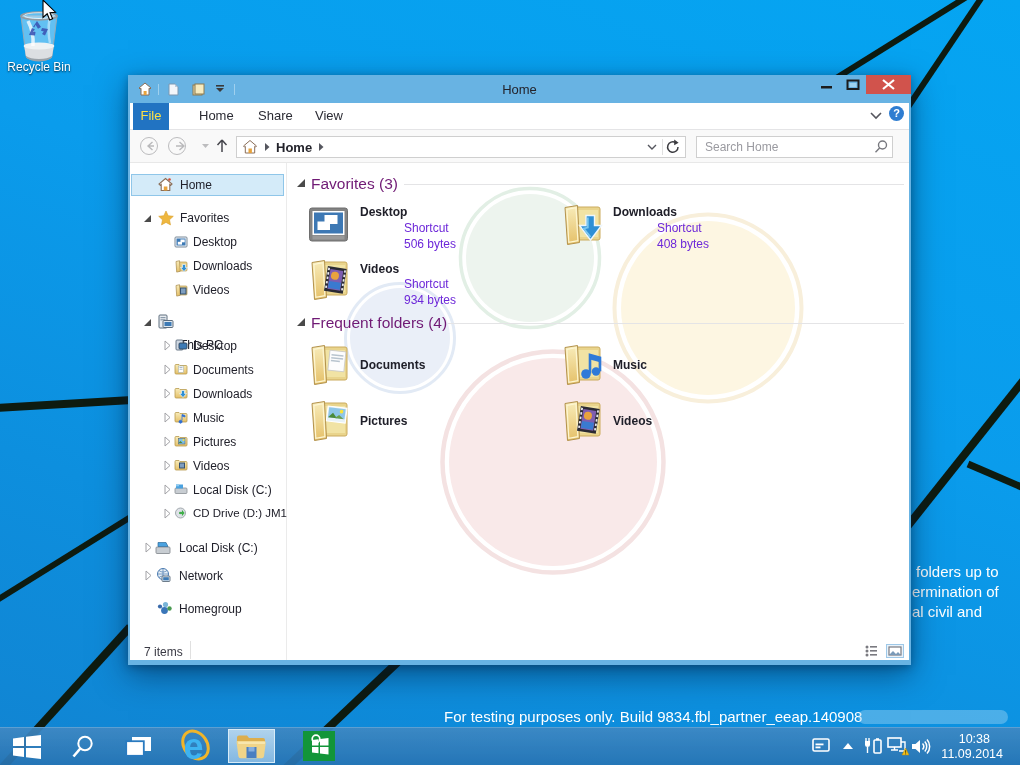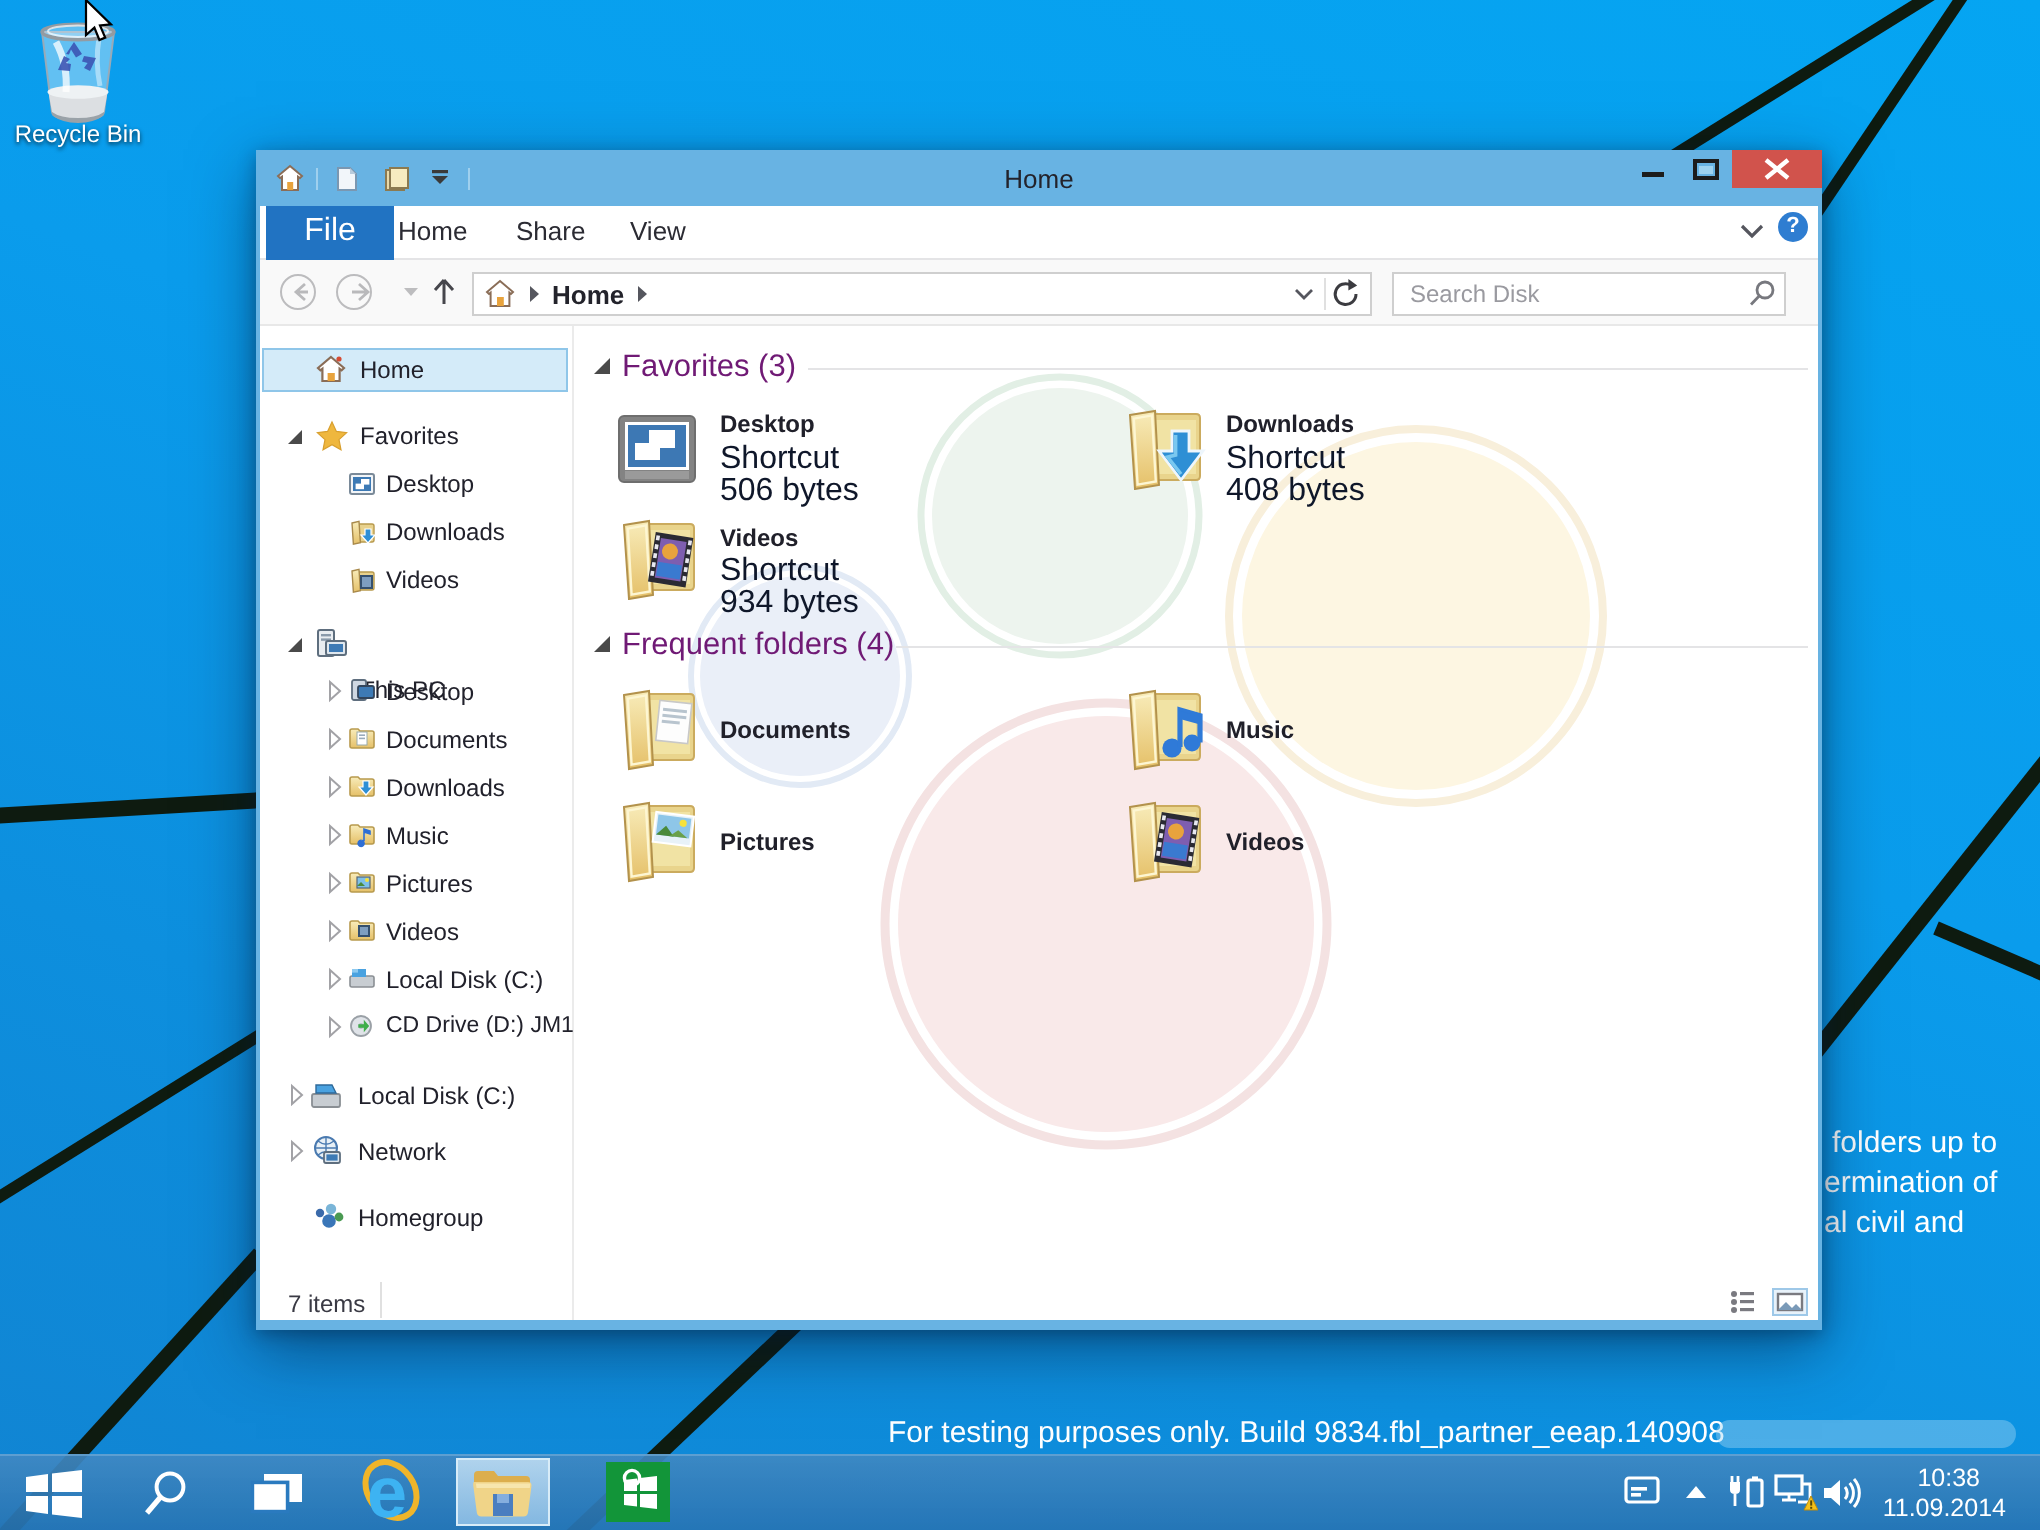--- a/index.html
+++ b/index.html
@@ -11,36 +11,36 @@
 #win{position:absolute;left:128px;top:75px;width:783px;height:590px;
  background:#fff;box-shadow:0 10px 30px rgba(0,25,55,.5),0 2px 8px rgba(0,25,55,.35);}
 #titlebar{position:absolute;left:0;top:0;width:783px;height:28px;background:#68b3e3;}
 #tabrow{position:absolute;left:0;top:28px;width:783px;height:27px;background:#fff;border-bottom:1px solid #e4e4e6;box-sizing:border-box;}
 #toolrow{position:absolute;left:0;top:55px;width:783px;height:33px;background:#f9f9f9;border-bottom:1px solid #e8e8e8;box-sizing:border-box;}
 #winbody{position:absolute;left:0;top:88px;width:783px;height:497px;background:#fff;}
 #winbottom{position:absolute;left:0;top:585px;width:783px;height:5px;background:#68b3e3;}
 #win .sideL{position:absolute;left:0;top:0;width:2px;height:590px;background:#68b3e3;}
 #win .sideR{position:absolute;right:0;top:0;width:2px;height:590px;background:#68b3e3;}
 .tabtxt{position:absolute;top:33px;font-size:13px;color:#2b2b33;}
-#filetab{position:absolute;left:5px;top:28px;width:64px;height:27px;background:#2173c2;color:#ffffff;
- font-size:16px;text-align:center;line-height:26px;}
+#filetab{position:absolute;left:5px;top:28px;width:36px;height:27px;background:#2173c2;color:#fde047;
+ font-size:13px;text-align:center;line-height:26px;}
 #closeb{position:absolute;left:738px;top:0;width:45px;height:19px;background:#d1534c;}
 
 .navcirc{position:absolute;top:62px;width:18px;height:18px;border:1px solid #bcbcbe;border-radius:50%;box-sizing:border-box;background:#f9f9f9;}
 .inputbox{position:absolute;background:#fff;border:1px solid #cfcfcf;box-sizing:border-box;height:22px;top:61px;}
 
 #navpane{position:absolute;left:2px;top:88px;width:157px;height:497px;background:#fff;border-right:1px solid #ebebeb;box-sizing:border-box;}
 .trow{position:absolute;font-size:12px;color:#21212b;white-space:nowrap;}
 #homesel{position:absolute;left:3px;top:99px;width:153px;height:22px;background:#d4ebf9;border:1px solid #8fc6e9;box-sizing:border-box;}
 
 #content{position:absolute;left:160px;top:88px;width:621px;height:497px;background:#fff;overflow:hidden;}
 .sechead{position:absolute;font-size:15.5px;color:#701a75;white-space:nowrap;}
 .secline{position:absolute;height:1px;background:#e4e4e6;}
 .ititle{position:absolute;font-size:12px;font-weight:bold;color:#20202a;white-space:nowrap;}
-.isub{position:absolute;font-size:16px;color:#0f172a;white-space:nowrap;}
+.isub{position:absolute;font-size:12px;color:#6d28d9;white-space:nowrap;margin-left:44px;}
 
 #taskbar{position:absolute;left:0;top:727px;width:1020px;height:38px;
  background:linear-gradient(180deg,rgba(64,136,194,.9),rgba(38,116,180,.92));border-top:1px solid rgba(150,200,235,.5);box-sizing:border-box;}
 .clock{position:absolute;right:8px;color:#fff;font-size:12px;text-align:right;white-space:nowrap;}
 
 .wm{position:absolute;color:#fff;font-size:15px;white-space:nowrap;}
 #rblabel{position:absolute;left:0px;top:60px;width:78px;text-align:center;color:#fff;font-size:12px;
  text-shadow:0 1px 2px rgba(0,0,0,.8);}
 </style>
 </head>
@@ -284,21 +284,21 @@
   <div class="abs" style="left:148px;top:65px;font-size:13px;font-weight:bold;color:#23232b;">Home</div>
   <svg class="abs" style="left:516px;top:64px" width="40" height="16" viewBox="0 0 40 16">
     <path d="M4 6 L8 10 L12 6" fill="none" stroke="#55565e" stroke-width="1.4"></path>
     <rect x="18" y="0" width="1" height="16" fill="#e0e0e0"></rect>
   </svg>
   <svg class="abs" style="left:536px;top:63px" width="18" height="18" viewBox="0 0 18 18">
     <path d="M14 9 A5.2 5.2 0 1 1 11.5 4.6" fill="none" stroke="#3b3b40" stroke-width="1.5"></path>
     <path d="M10.2 1.5 L14.6 4.8 L10.2 7.3 Z" fill="#3b3b40"></path>
   </svg>
   <div class="inputbox" style="left:568px;width:197px;"></div>
-  <div class="abs" style="left:577px;top:65px;font-size:12px;color:#9a9aa0;">Search Disk</div>
+  <div class="abs" style="left:577px;top:65px;font-size:12px;color:#9a9aa0;">Search Home</div>
   <svg class="abs" style="left:745px;top:64px" width="16" height="16" viewBox="0 0 16 16">
     <circle cx="9.5" cy="6" r="4" fill="none" stroke="#77787e" stroke-width="1.4"></circle>
     <path d="M6.6 9 L2.5 13.2" stroke="#77787e" stroke-width="1.4"></path>
   </svg>
 
   <svg width="0" height="0" style="position:absolute">
     <defs>
       <linearGradient id="fg" x1="0" y1="0" x2="0" y2="1">
         <stop offset="0" stop-color="#f8ecba"></stop>
             <stop offset="1" stop-color="#e5c068"></stop>

